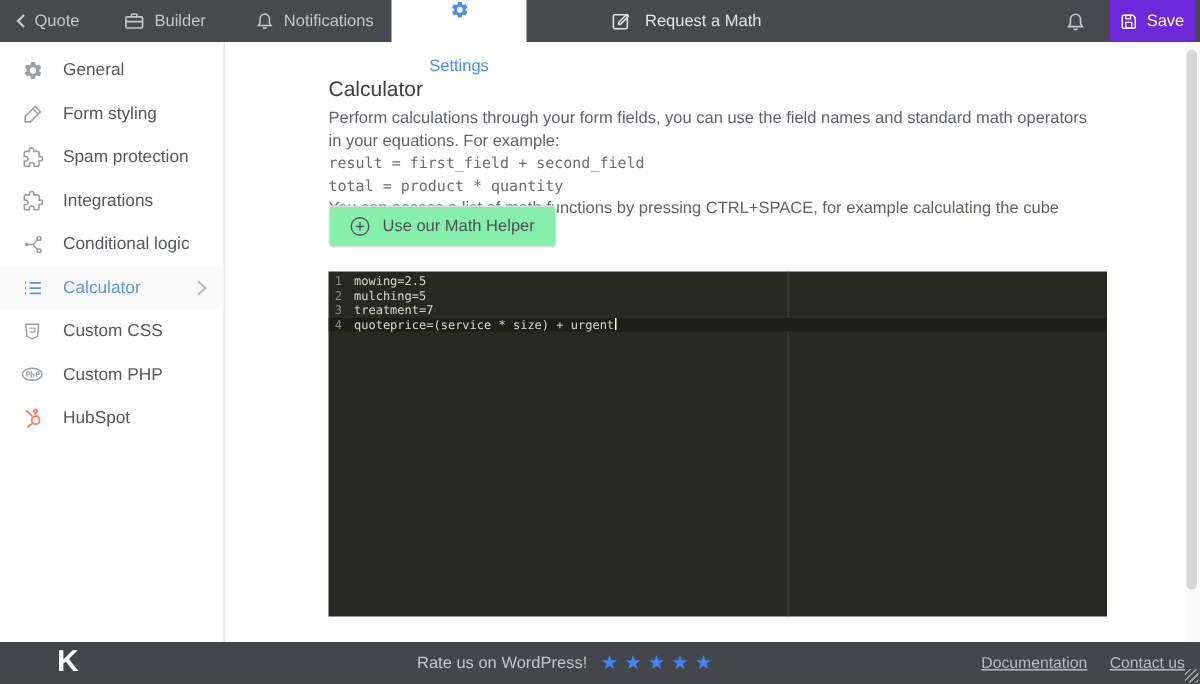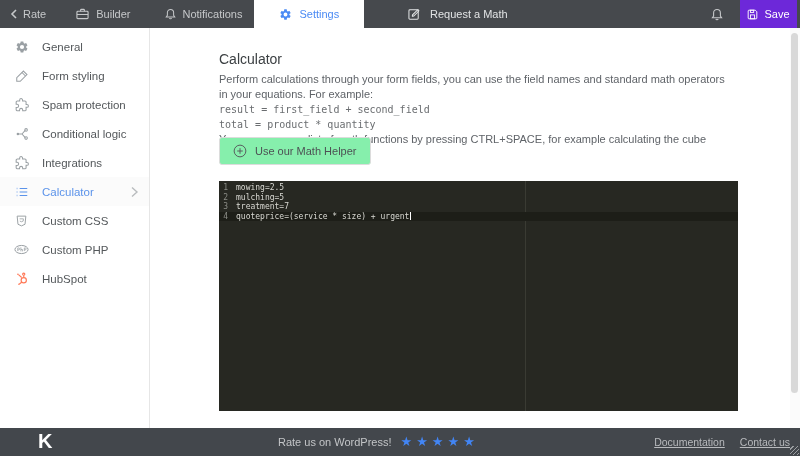--- a/index.html
+++ b/index.html
@@ -7,21 +7,21 @@
   body { font-family:"Liberation Sans", sans-serif; background:#fff; }
   #app { position:relative; width:800px; height:456px; background:#fff; overflow:hidden; }
 
   
   .topbar { position:absolute; top:0; left:0; right:0; height:28px; background:#46494d;
             display:flex; align-items:center; font-size:11px; color:#c6c8ca; z-index:5; }
   .tb-item { display:flex; align-items:center; gap:6px; height:28px; cursor:pointer; }
   .tb-back { margin-left:10px; gap:5px; }
   .tb-builder { margin-left:30px; gap:7px; }
   .tb-notif { margin-left:34px; gap:7px;text-align:center; }
-  .tb-settings { margin-left:12px; background:#fff; color:#4a8af4; padding:0 25px; gap:7px; }
+  .tb-settings { margin-left:12px; background:#fff; color:#4a8af4; padding:0 25px; gap:25px;flex-direction:column; }
   .tb-quote { position:absolute; left:408px; top:0; color:#e2e4e5; gap:9px; }
   .tb-bell2 { position:absolute; left:711px; top:0; }
   .tb-save { position:absolute; right:3px; top:0; width:57px; background:#6d28d9; color:#fff;
              justify-content:center; gap:6px; }
   .tb-icon { display:flex; align-items:center; }
   .tb-icon svg { display:block; }
 
   
   .sidebar { position:absolute; top:28px; left:0; width:150px; bottom:28px; background:#fff;
              border-right:1px solid #e6e6e6; padding-top:4px; }
@@ -81,21 +81,21 @@
 
 <div id="app">
 
   <div class="topbar">
     <div class="tb-item tb-back">
       <span class="tb-icon">
         <svg width="8" height="10" viewBox="0 0 8 10">
             <polyline points="6,1 2,5 6,9" fill="none" stroke="currentColor" stroke-width="1.6"></polyline>
           </svg>
       </span>
-      <span>Rate</span>
+      <span>Quote</span>
     </div>
     <div class="tb-item tb-builder">
       <span class="tb-icon">
         <svg width="13" height="12" viewBox="0 0 14 12">
             <rect x="1" y="3" width="12" height="8" rx="1" fill="none" stroke="currentColor" stroke-width="1.2"></rect>
             <path d="M5 3V1.8A0.8 0.8 0 0 1 5.8 1h2.4a0.8 0.8 0 0 1 .8.8V3M1 6.5h12" fill="none" stroke="currentColor" stroke-width="1.2"></path>
           </svg>
       </span>
       <span>Builder</span>
     </div>
@@ -163,39 +163,39 @@
       </span>
       <span class="si-label">Form styling</span>
     </div>
     <div class="side-item">
       <span class="si-icon">
         <svg width="14" height="14" viewBox="0 0 24 24" fill="none" stroke="currentColor" stroke-width="1.8">
             <path d="M20.5 11H19V7a2 2 0 0 0-2-2h-4V3.5a2.5 2.5 0 0 0-5 0V5H4a2 2 0 0 0-2 2v3.8h1.5a2.7 2.7 0 0 1 0 5.4H2V20a2 2 0 0 0 2 2h3.8v-1.5a2.7 2.7 0 0 1 5.4 0V22H17a2 2 0 0 0 2-2v-4h1.5a2.5 2.5 0 0 0 0-5z"></path>
           </svg>
       </span>
       <span class="si-label">Spam protection</span>
+    </div>
+    <div class="side-item">
+      <span class="si-icon">
+        <svg width="14" height="14" viewBox="0 0 24 24" fill="none" stroke="currentColor" stroke-width="1.8">
+            <path d="M20.5 11H19V7a2 2 0 0 0-2-2h-4V3.5a2.5 2.5 0 0 0-5 0V5H4a2 2 0 0 0-2 2v3.8h1.5a2.7 2.7 0 0 1 0 5.4H2V20a2 2 0 0 0 2 2h3.8v-1.5a2.7 2.7 0 0 1 5.4 0V22H17a2 2 0 0 0 2-2v-4h1.5a2.5 2.5 0 0 0 0-5z"></path>
+          </svg>
+      </span>
+      <span class="si-label">Integrations</span>
     </div>
     <div class="side-item">
       <span class="si-icon">
         <svg width="14" height="14" viewBox="0 0 24 24" fill="none" stroke="currentColor" stroke-width="1.8">
             <circle cx="5" cy="12" r="2.2" fill="currentColor" stroke="none"></circle>
             <circle cx="19" cy="5" r="2.2"></circle>
             <circle cx="19" cy="19" r="2.2"></circle>
             <path d="M7 12h5m0 0 5.5-6.2M12 12l5.5 6.2"></path>
           </svg>
       </span>
       <span class="si-label">Conditional logic</span>
-    </div>
-    <div class="side-item">
-      <span class="si-icon">
-        <svg width="14" height="14" viewBox="0 0 24 24" fill="none" stroke="currentColor" stroke-width="1.8">
-            <path d="M20.5 11H19V7a2 2 0 0 0-2-2h-4V3.5a2.5 2.5 0 0 0-5 0V5H4a2 2 0 0 0-2 2v3.8h1.5a2.7 2.7 0 0 1 0 5.4H2V20a2 2 0 0 0 2 2h3.8v-1.5a2.7 2.7 0 0 1 5.4 0V22H17a2 2 0 0 0 2-2v-4h1.5a2.5 2.5 0 0 0 0-5z"></path>
-          </svg>
-      </span>
-      <span class="si-label">Integrations</span>
     </div>
     <div class="side-item active">
       <span class="si-icon">
         <svg width="14" height="14" viewBox="0 0 24 24" fill="none" stroke="currentColor" stroke-width="2">
             <path d="M8 6h13M8 12h13M8 18h13"></path>
             <path d="M3 6h1M3 12h1M3 18h1" stroke-width="2.6"></path>
           </svg>
       </span>
       <span class="si-label">Calculator</span>
       <span class="si-chevron">

